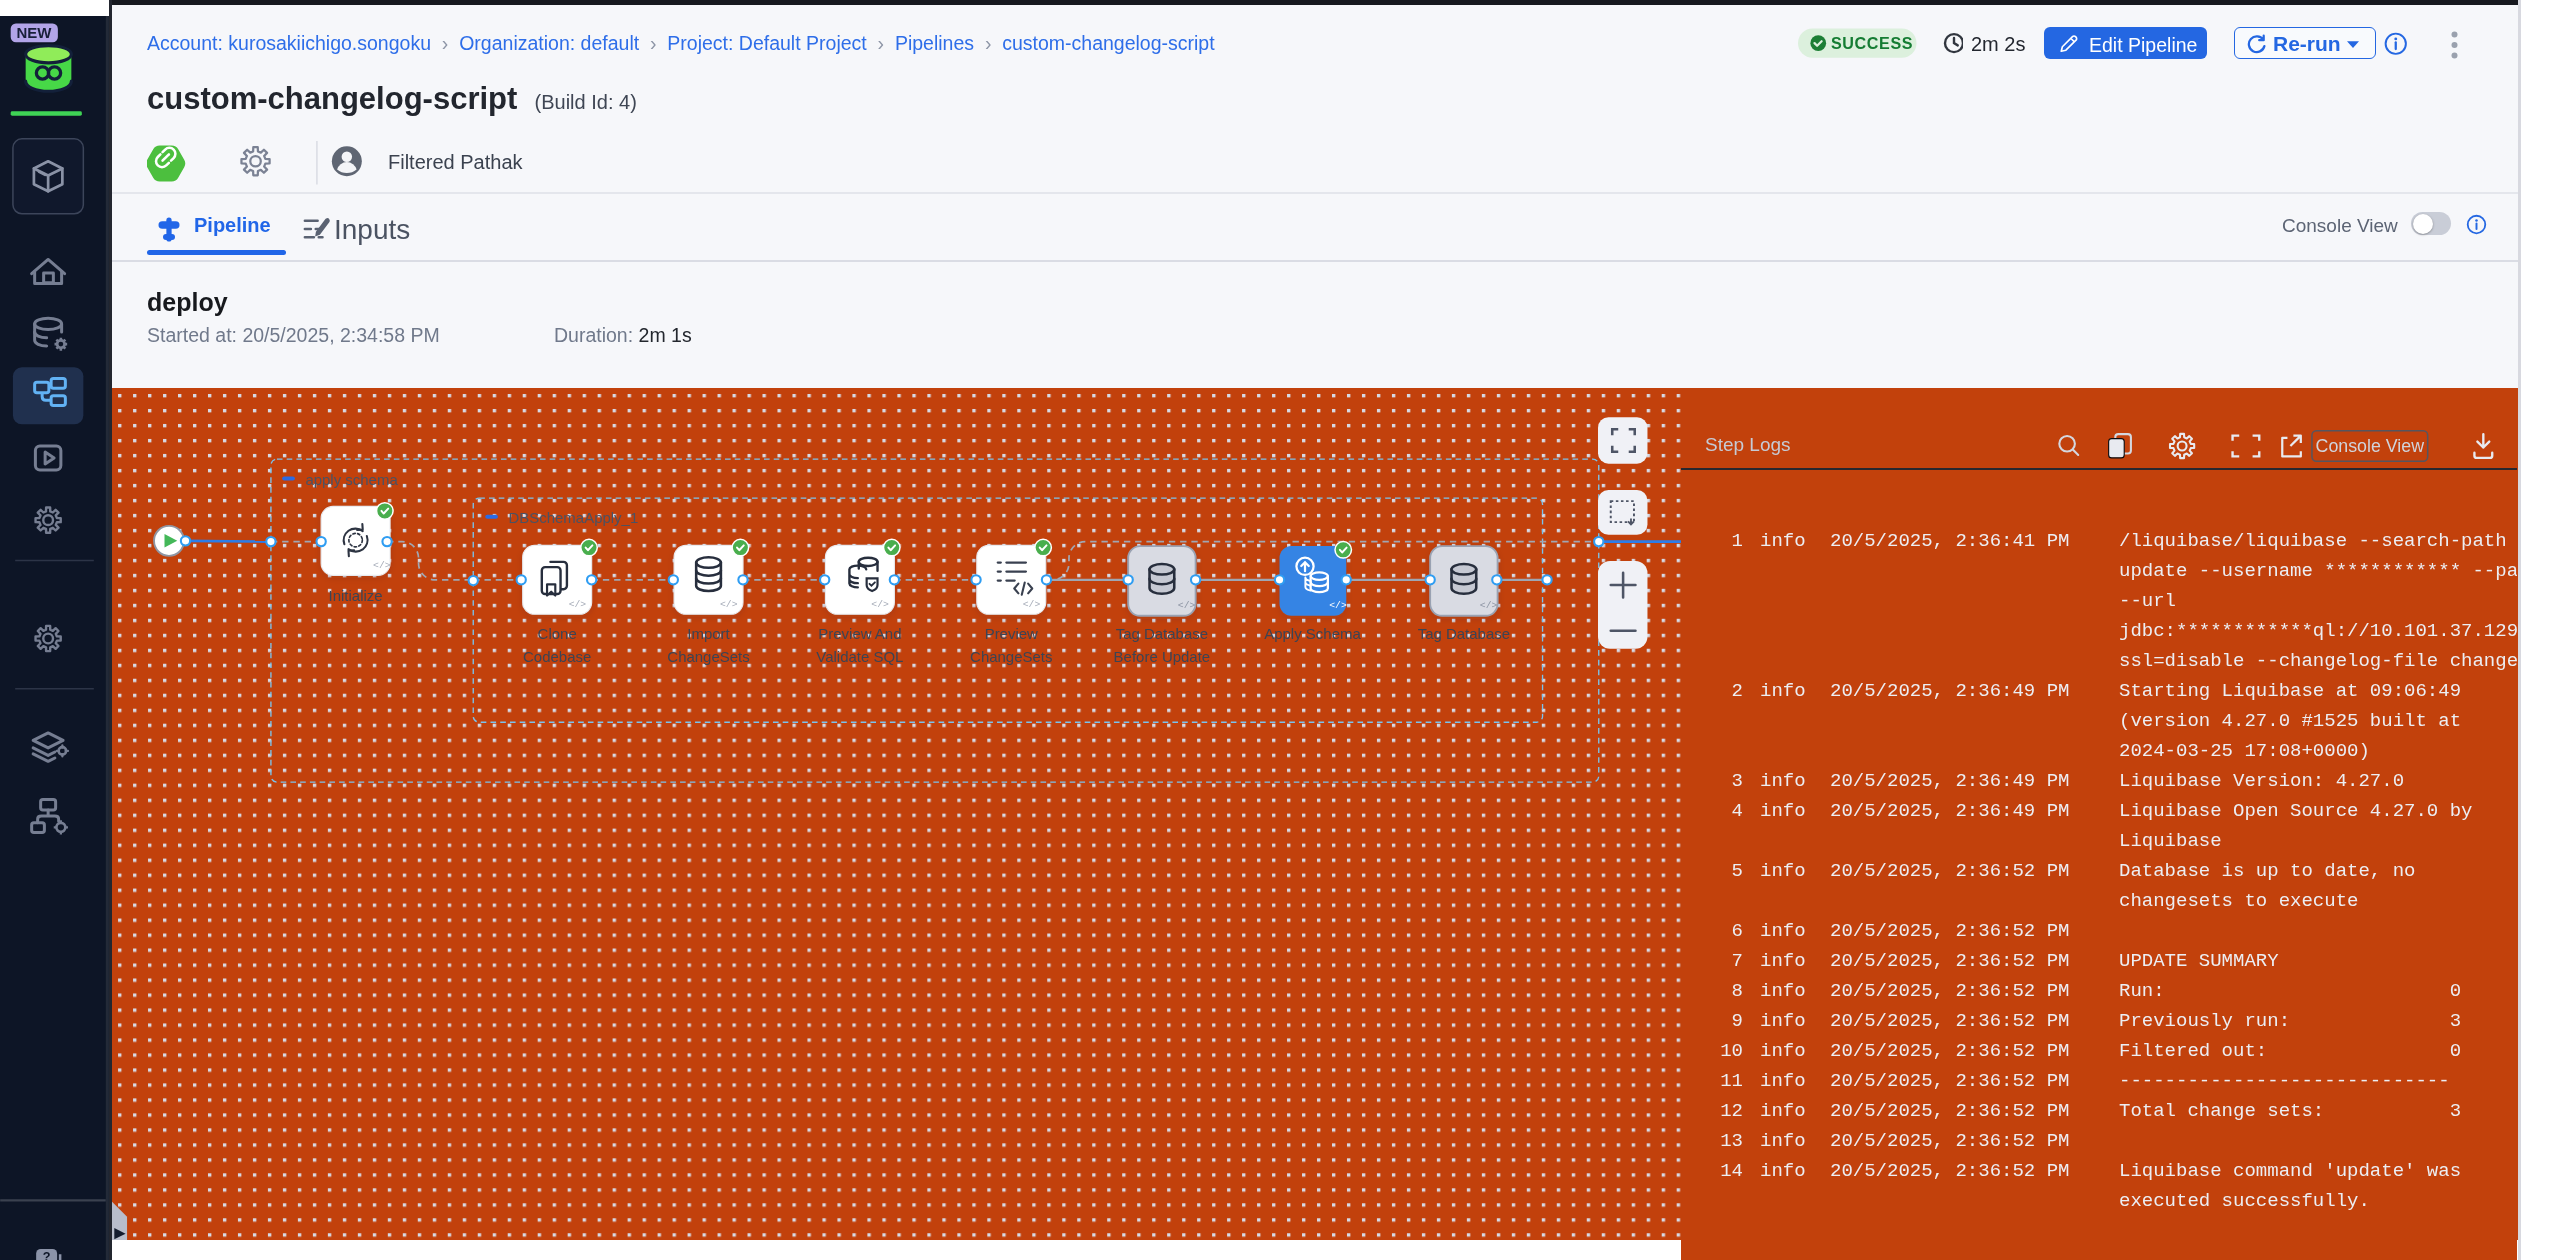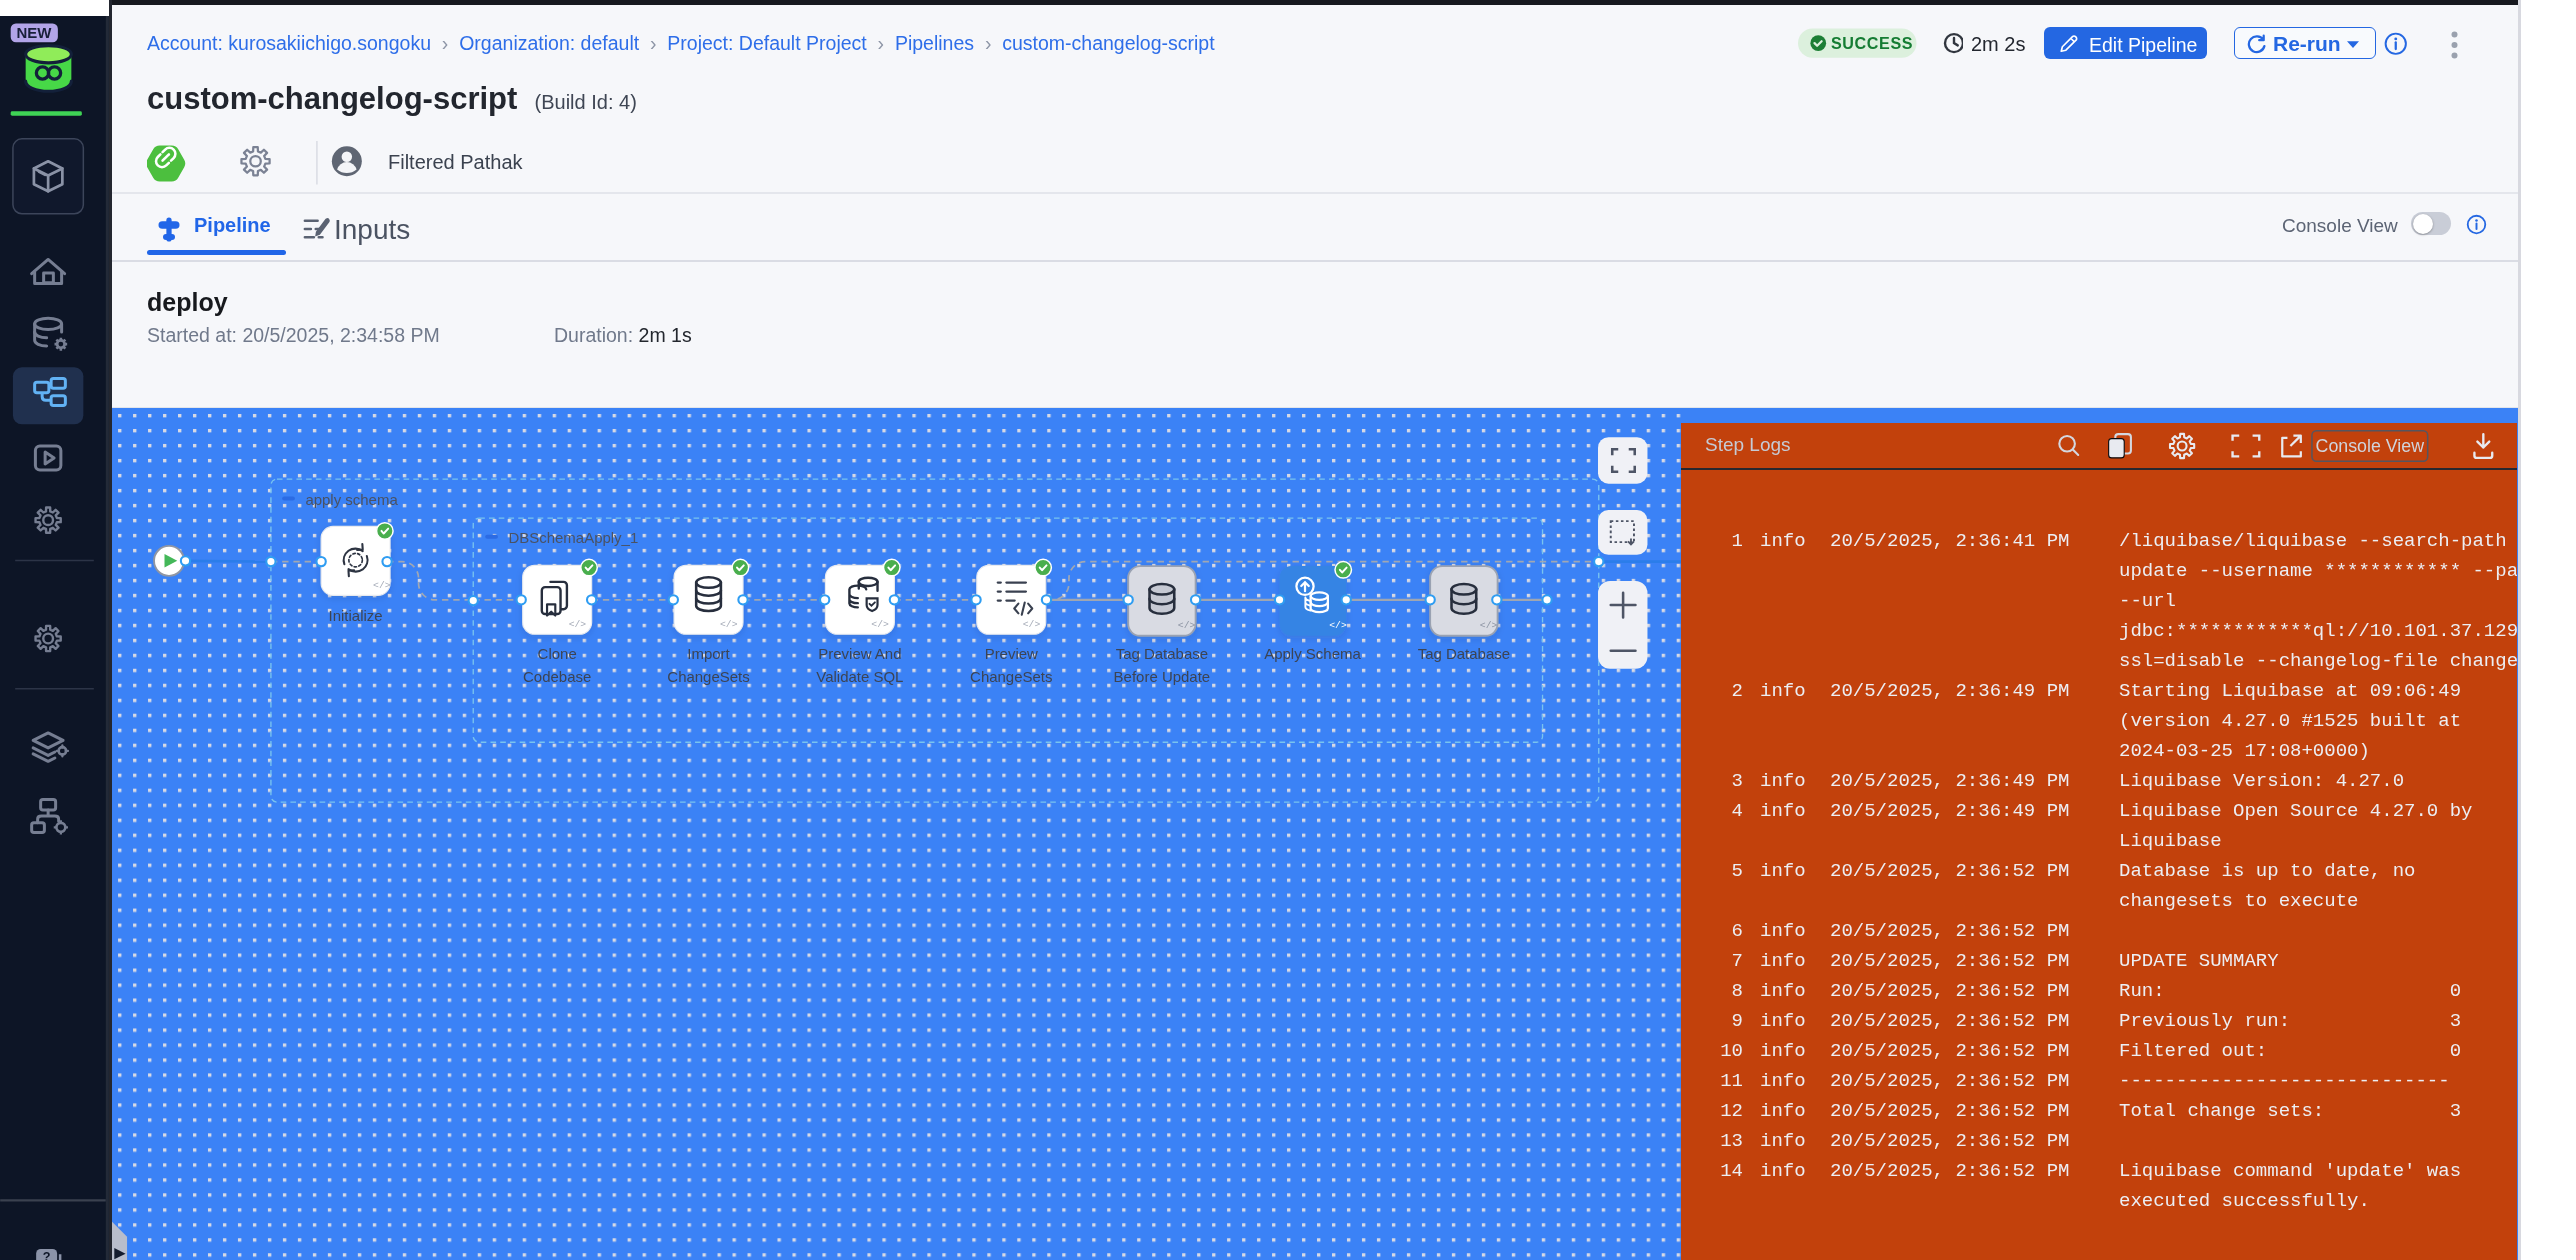--- a/index.html
+++ b/index.html
@@ -1,19 +1,19 @@
 <!DOCTYPE html>
 <html style="font-size:12px"><head>
 <meta charset="utf-8">
 <style>
 html,body{margin:0;padding:0}
 #page{position:relative;width:2576px;height:1260px;background:#ffffff;font-family:"Liberation Sans",sans-serif;overflow:hidden}
 .abs{position:absolute}
 .txt{position:absolute;white-space:nowrap}
-#canvas{position:absolute;left:109px;top:408px;width:2409px;height:852px;background-color:#3b82f6}
+#canvas{position:absolute;left:109px;top:388px;width:2409px;height:852px;background-color:#c2410c}
 #logpanel{position:absolute;left:1681px;top:423px;width:836px;height:853px;background:#c2410c;overflow:hidden}
 .lcol{position:absolute;margin:0;font-family:"Liberation Mono",monospace;font-size:19px;line-height:30px;color:#eceef3;top:103px}
 </style>
 </head>
 <body>
 <div id="page">
 
   <div class="abs" style="left:109px;top:0;width:2409px;height:4.5px;background:#17191f"></div>
 
   <div class="abs" style="left:109px;top:4.5px;width:2409px;height:404px;background:#f6f7fa"></div>

